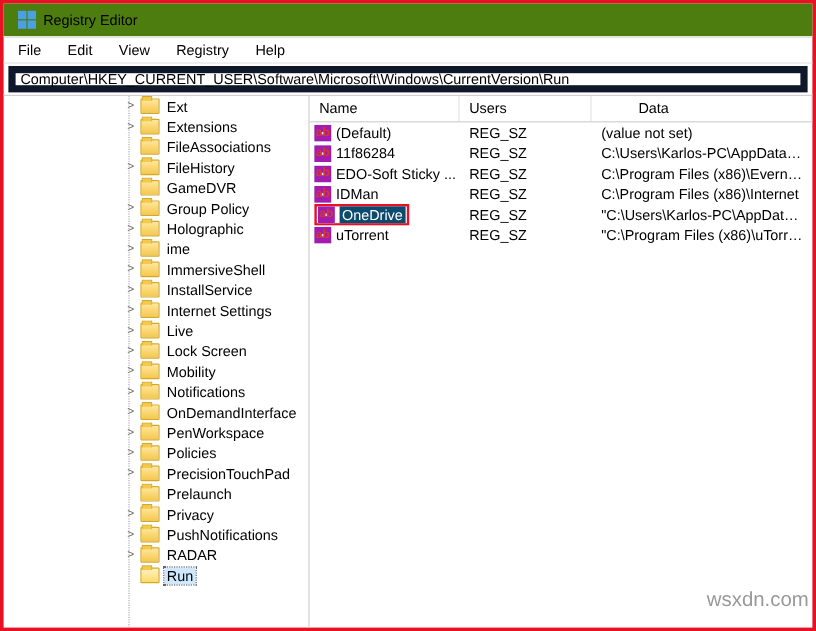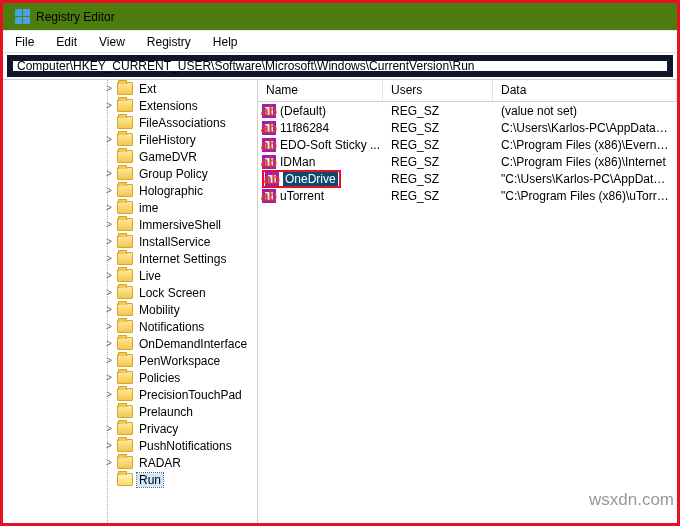--- a/index.html
+++ b/index.html
@@ -23,28 +23,28 @@
   .folder-icon:before { content: ""; position: absolute; top: -3px; left: 0; width: 7px; height: 3px; background: #f5c84e; border: 1px solid #d4a92a; border-bottom: none; border-radius: 1px 1px 0 0; }
   .folder-icon.open { background: linear-gradient(#fff2c2,#ffda6a); }
   .label { padding: 0 2px; font-size: 12px; color: #000000; }
   .tree-row.run .label { background: #cde8ff; outline: 1px dotted #666; }
   .vline { position: absolute; top: 0; bottom: 0; left: 104px; border-left: 1px dotted #b0b0b0; }
   .list-pane { flex: 1; overflow: hidden; position: relative; }
   .list-header { display: flex; height: 22px; border-bottom: 1px solid #d0d0d0; background: #fff; }
   .col { padding: 3px 8px; font-size: 12px; color: #000; border-right: 1px solid #e5e5e5; }
   .col-name { width: 125px; }
   .col-type { width: 110px; }
-  .col-data { flex: 1; }
+  .col-data { flex: 1; margin-left: 31px; }
   .list-body { }
   .list-row { display: flex; align-items: center; height: 17px; cursor: default; }
   .list-row .cell { padding: 0 8px; font-size: 12px; white-space: nowrap; overflow: hidden; text-overflow: ellipsis; }
   .cell-name { width: 125px; display: flex; align-items: center; gap: 4px; padding-left: 4px !important; }
   .cell-type { width: 110px; }
   .cell-data { flex: 1; }
-  .val-icon { width: 14px; height: 14px; border: 3px solid #a21caf; background: #d7ecfb; display: flex; align-items: center; justify-content: center; font-size: 14px; color: #d63a2f; font-weight: bold; line-height: 1; }
+  .val-icon { width: 14px; height: 14px; border: 6px solid #a21caf; background: #d7ecfb; display: flex; align-items: center; justify-content: center; font-size: 10px; color: #d63a2f; font-weight: bold; line-height: 1; }
   .list-row.selected .name-text { background: #0c4a6e; color: #fff; padding: 0 2px; }
   .highlight-box { border: 2px solid #e81123; padding: 0 1px; display: inline-flex; align-items: center; gap: 4px; }
   .watermark { position: absolute; bottom: 16px; right: 6px; font-size: 17px; color: #999; }
 </style>
 </head>
 <body>
 
 <div class="window">
   <div class="titlebar">
     <div class="titlebar-icon">

